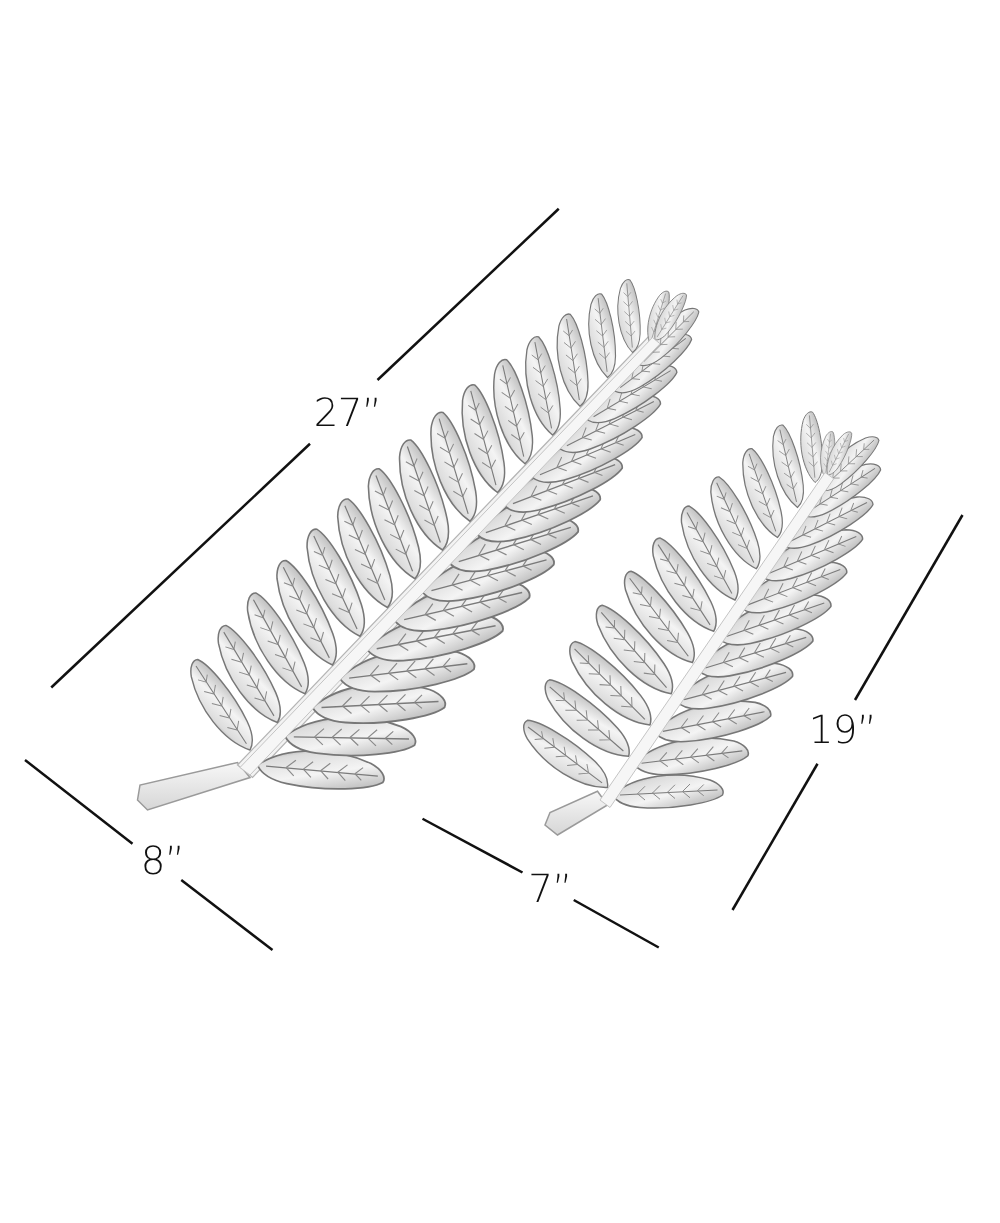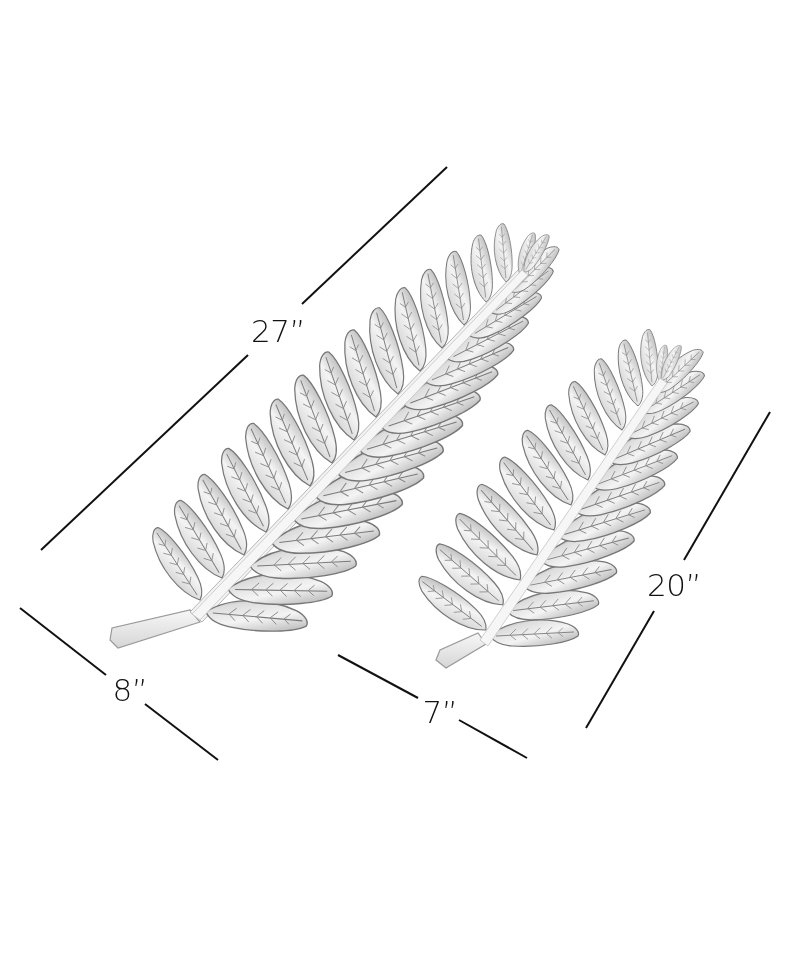--- a/index.html
+++ b/index.html
@@ -141,14 +141,14 @@
       <line x1="459" y1="720" x2="527" y2="758"></line>
 
       <line x1="770" y1="412" x2="684" y2="560"></line>
       <line x1="654" y1="611" x2="586" y2="728"></line>
     </g>
   </svg>
 
   <div class="dim-label" style="left:278px; top:331px;">27”</div>
   <div class="dim-label" style="left:130px; top:690px;">8”</div>
   <div class="dim-label" style="left:440px; top:712px;">7”</div>
-  <div class="dim-label" style="left:674px; top:585px;">20”</div>
+  <div class="dim-label" style="left:674px; top:585px;">19”</div>
 </div>
 
 </body></html>

